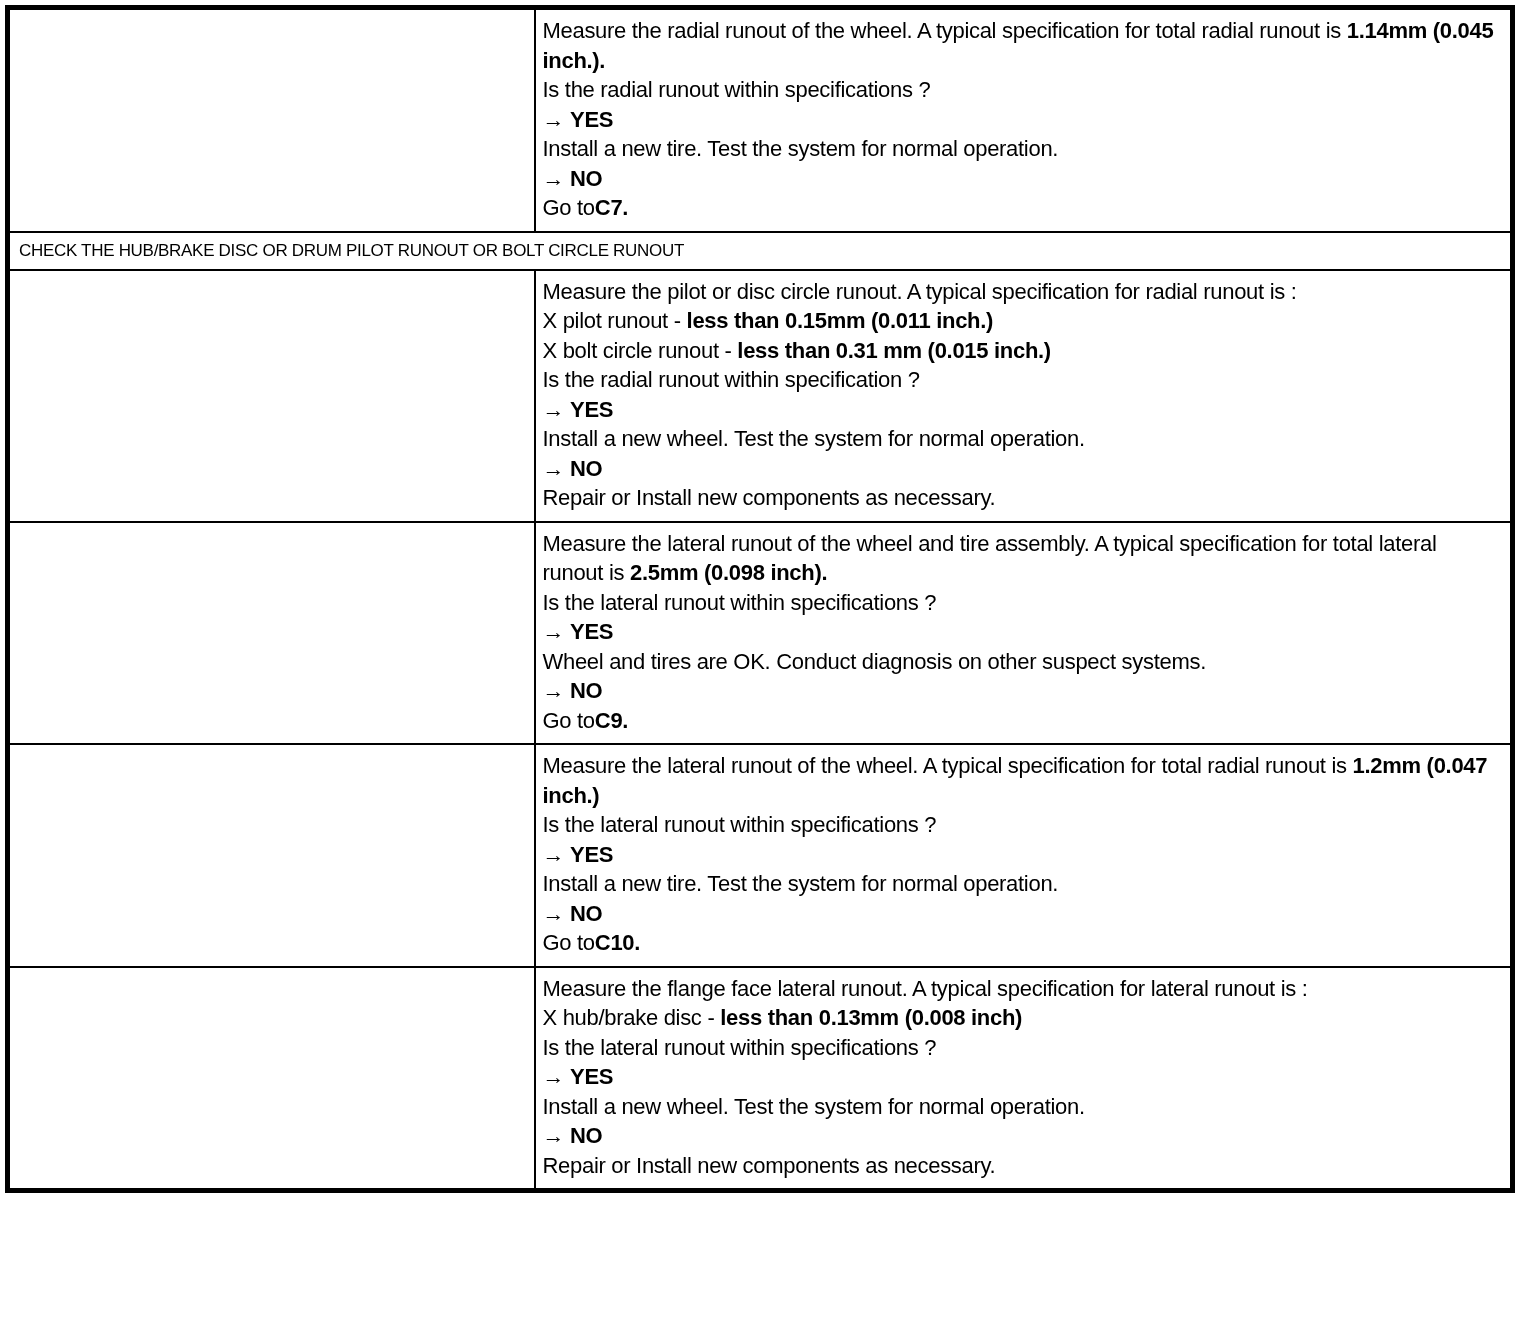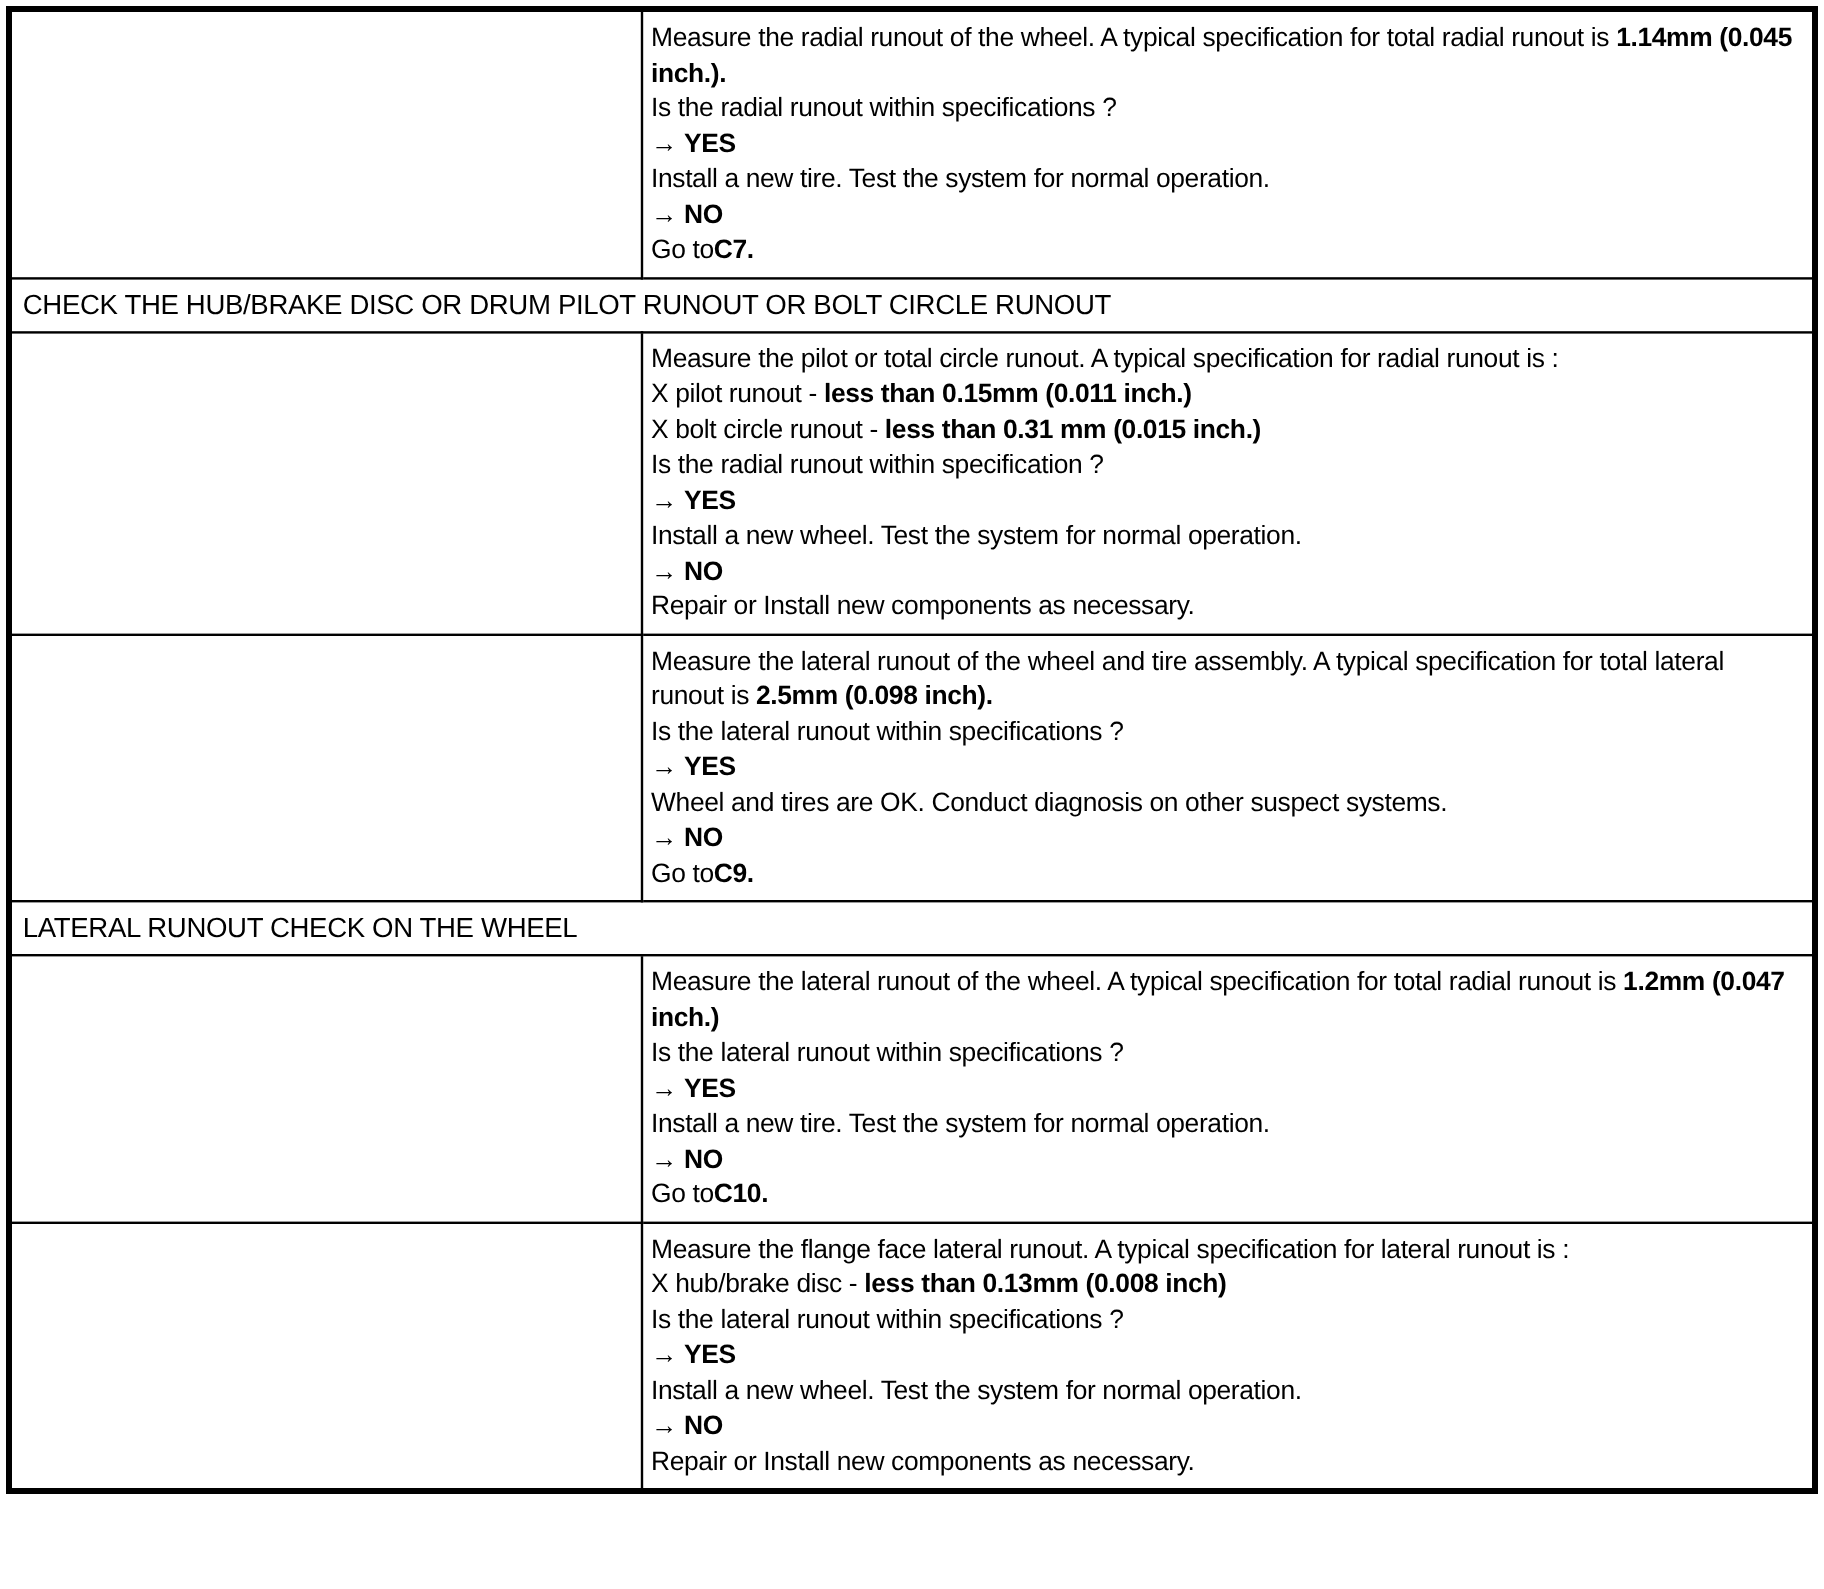--- a/index.html
+++ b/index.html
@@ -18,21 +18,21 @@
     width: 1510px;
     border: 5px solid #000000;
   }
   col.col-left  { width: 527px; }
   td {
     border: 2px solid #000000;
     vertical-align: top;
     box-sizing: border-box;
   }
   td.header-cell {
-    font-size: 23px;
+    font-size: 17px;
     letter-spacing: -0.3px;
     padding: 8px 6px 8px 9px;
     white-space: nowrap;
     overflow: hidden;
   }
   td.left-cell { background: #ffffff; }
   td.right-cell {
     font-size: 22px;
     letter-spacing: -0.3px;
     line-height: 29.5px;
@@ -61,43 +61,40 @@
             <div class="line"><span class="seg">→ </span><span class="seg bold">NO</span></div>
             <div class="line"><span class="seg">Go to</span><span class="seg bold">C7.</span></div>
           </td>
         </tr>
         <tr class="header-row">
           <td colspan="2" class="header-cell">CHECK THE HUB/BRAKE DISC OR DRUM PILOT RUNOUT OR BOLT CIRCLE RUNOUT</td>
         </tr>
         <tr class="body-row">
           <td class="left-cell"></td>
           <td class="right-cell">
-            <div class="line"><span class="seg">Measure the pilot or total circle runout. A typical specification for radial runout is :</span></div>
+            <div class="line"><span class="seg">Measure the pilot or disc circle runout. A typical specification for radial runout is :</span></div>
             <div class="line"><span class="seg">X pilot runout - </span><span class="seg bold">less than 0.15mm (0.011 inch.)</span></div>
             <div class="line"><span class="seg">X bolt circle runout - </span><span class="seg bold">less than 0.31 mm (0.015 inch.)</span></div>
             <div class="line"><span class="seg">Is the radial runout within specification ?</span></div>
             <div class="line"><span class="seg">→ </span><span class="seg bold">YES</span></div>
             <div class="line"><span class="seg">Install a new wheel. Test the system for normal operation.</span></div>
             <div class="line"><span class="seg">→ </span><span class="seg bold">NO</span></div>
             <div class="line"><span class="seg">Repair or Install new components as necessary.</span></div>
           </td>
         </tr>
         <tr class="body-row">
           <td class="left-cell"></td>
           <td class="right-cell">
             <div class="line"><span class="seg">Measure the lateral runout of the wheel and tire assembly. A typical specification for total lateral runout is </span><span class="seg bold">2.5mm (0.098 inch).</span></div>
             <div class="line"><span class="seg">Is the lateral runout within specifications ?</span></div>
             <div class="line"><span class="seg">→ </span><span class="seg bold">YES</span></div>
             <div class="line"><span class="seg">Wheel and tires are OK. Conduct diagnosis on other suspect systems.</span></div>
             <div class="line"><span class="seg">→ </span><span class="seg bold">NO</span></div>
             <div class="line"><span class="seg">Go to</span><span class="seg bold">C9.</span></div>
           </td>
-        </tr>
-        <tr class="header-row">
-          <td colspan="2" class="header-cell">LATERAL RUNOUT CHECK ON THE WHEEL</td>
         </tr>
         <tr class="body-row">
           <td class="left-cell"></td>
           <td class="right-cell">
             <div class="line"><span class="seg">Measure the lateral runout of the wheel. A typical specification for total radial runout is </span><span class="seg bold">1.2mm (0.047 inch.)</span></div>
             <div class="line"><span class="seg">Is the lateral runout within specifications ?</span></div>
             <div class="line"><span class="seg">→ </span><span class="seg bold">YES</span></div>
             <div class="line"><span class="seg">Install a new tire. Test the system for normal operation.</span></div>
             <div class="line"><span class="seg">→ </span><span class="seg bold">NO</span></div>
             <div class="line"><span class="seg">Go to</span><span class="seg bold">C10.</span></div>

